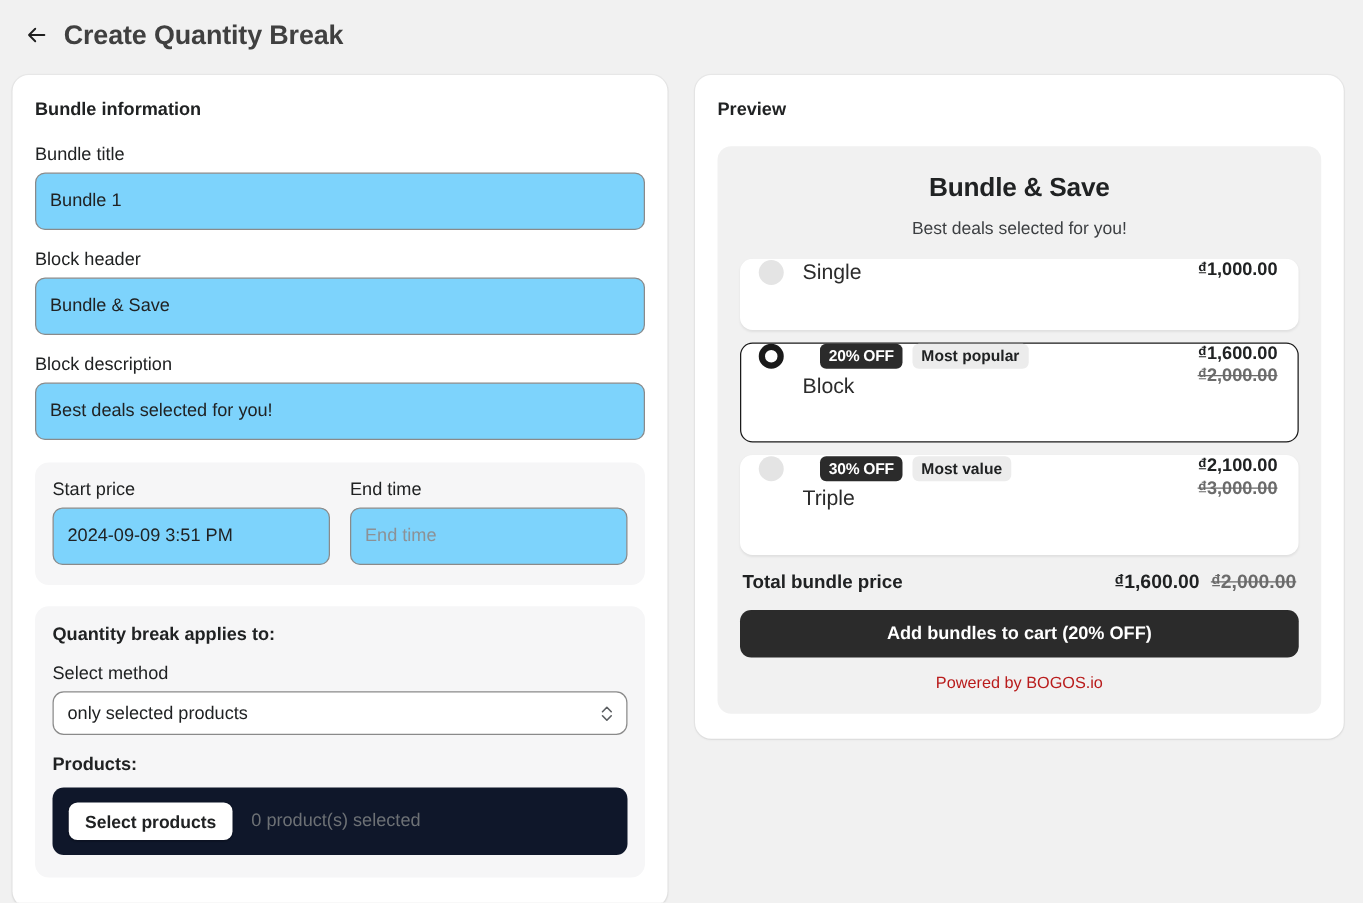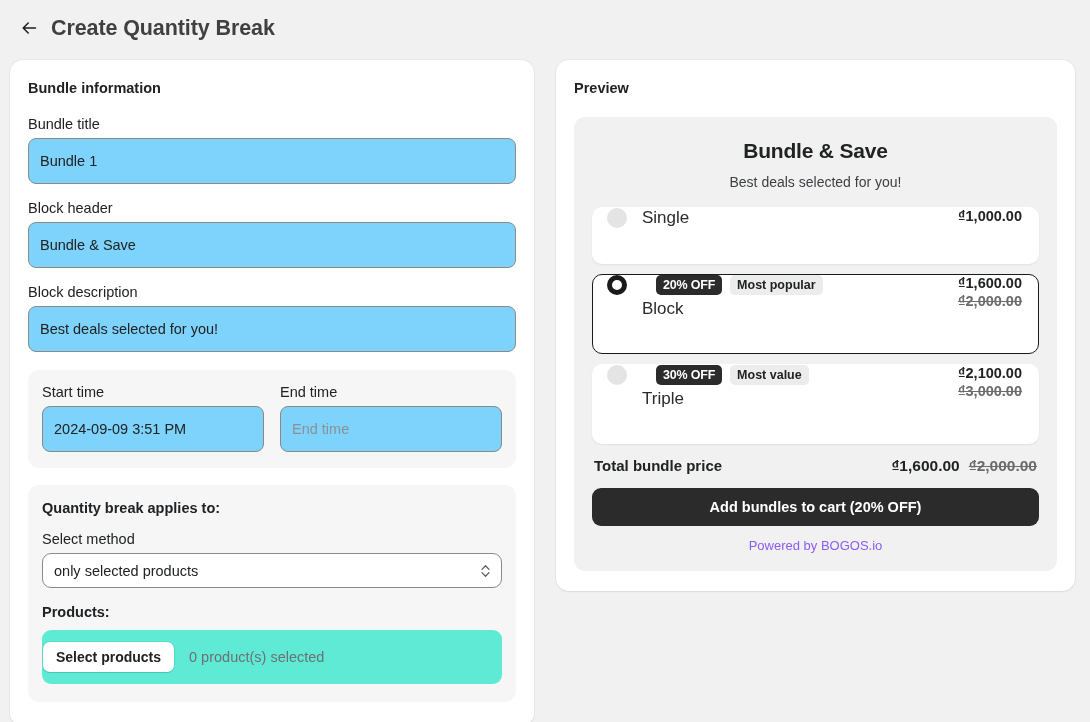--- a/index.html
+++ b/index.html
@@ -138,23 +138,23 @@
     display: flex;
     align-items: center;
   }
   .products-label {
     font-size: 14.5px;
     font-weight: bold;
     color: #202223;
     margin-bottom: 10px;
   }
   .products-box {
-    background: #5eead4;
+    background: #0f172a;
     border-radius: 9px;
-    padding: 12px 1px;
+    padding: 12px 13px;
     display: flex;
     align-items: center;
     gap: 15px;
   }
   .select-products-btn {
     background: #ffffff;
     border: none;
     border-radius: 7px;
     padding: 7px 13px;
     font-size: 14px;
@@ -314,21 +314,21 @@
     border-radius: 9px;
     height: 38px;
     font-size: 14.5px;
     font-weight: bold;
     font-family: "Liberation Sans", sans-serif;
     cursor: pointer;
   }
   .powered {
     text-align: center;
     font-size: 13px;
-    color: #8b5cf6;
+    color: #b91c1c;
     margin-top: 12px;
   }
 </style>
 </head>
 <body>
 
 <div class="page-header">
   <span class="back-arrow">
     <svg width="20" height="20" viewBox="0 0 20 20" fill="none" aria-hidden="true">
       <path d="M16.5 10H4.2M4.2 10L9.2 5M4.2 10L9.2 15" stroke="#1f1f1f" stroke-width="1.5" stroke-linecap="round" stroke-linejoin="round"></path>
@@ -354,21 +354,21 @@
     </div>
 
     <div class="field">
       <label class="field-label">Block description</label>
       <input class="text-input" type="text" value="Best deals selected for you!" style="">
     </div>
 
     <div class="subpanel">
       <div class="time-row">
         <div class="time-col">
-          <label class="field-label">Start time</label>
+          <label class="field-label">Start price</label>
           <input class="text-input" type="text" value="2024-09-09 3:51 PM" style="">
         </div>
         <div class="time-col">
           <label class="field-label">End time</label>
           <input class="text-input" type="text" placeholder="End time" style="">
         </div>
       </div>
     </div>
 
     <div class="applies-panel">

